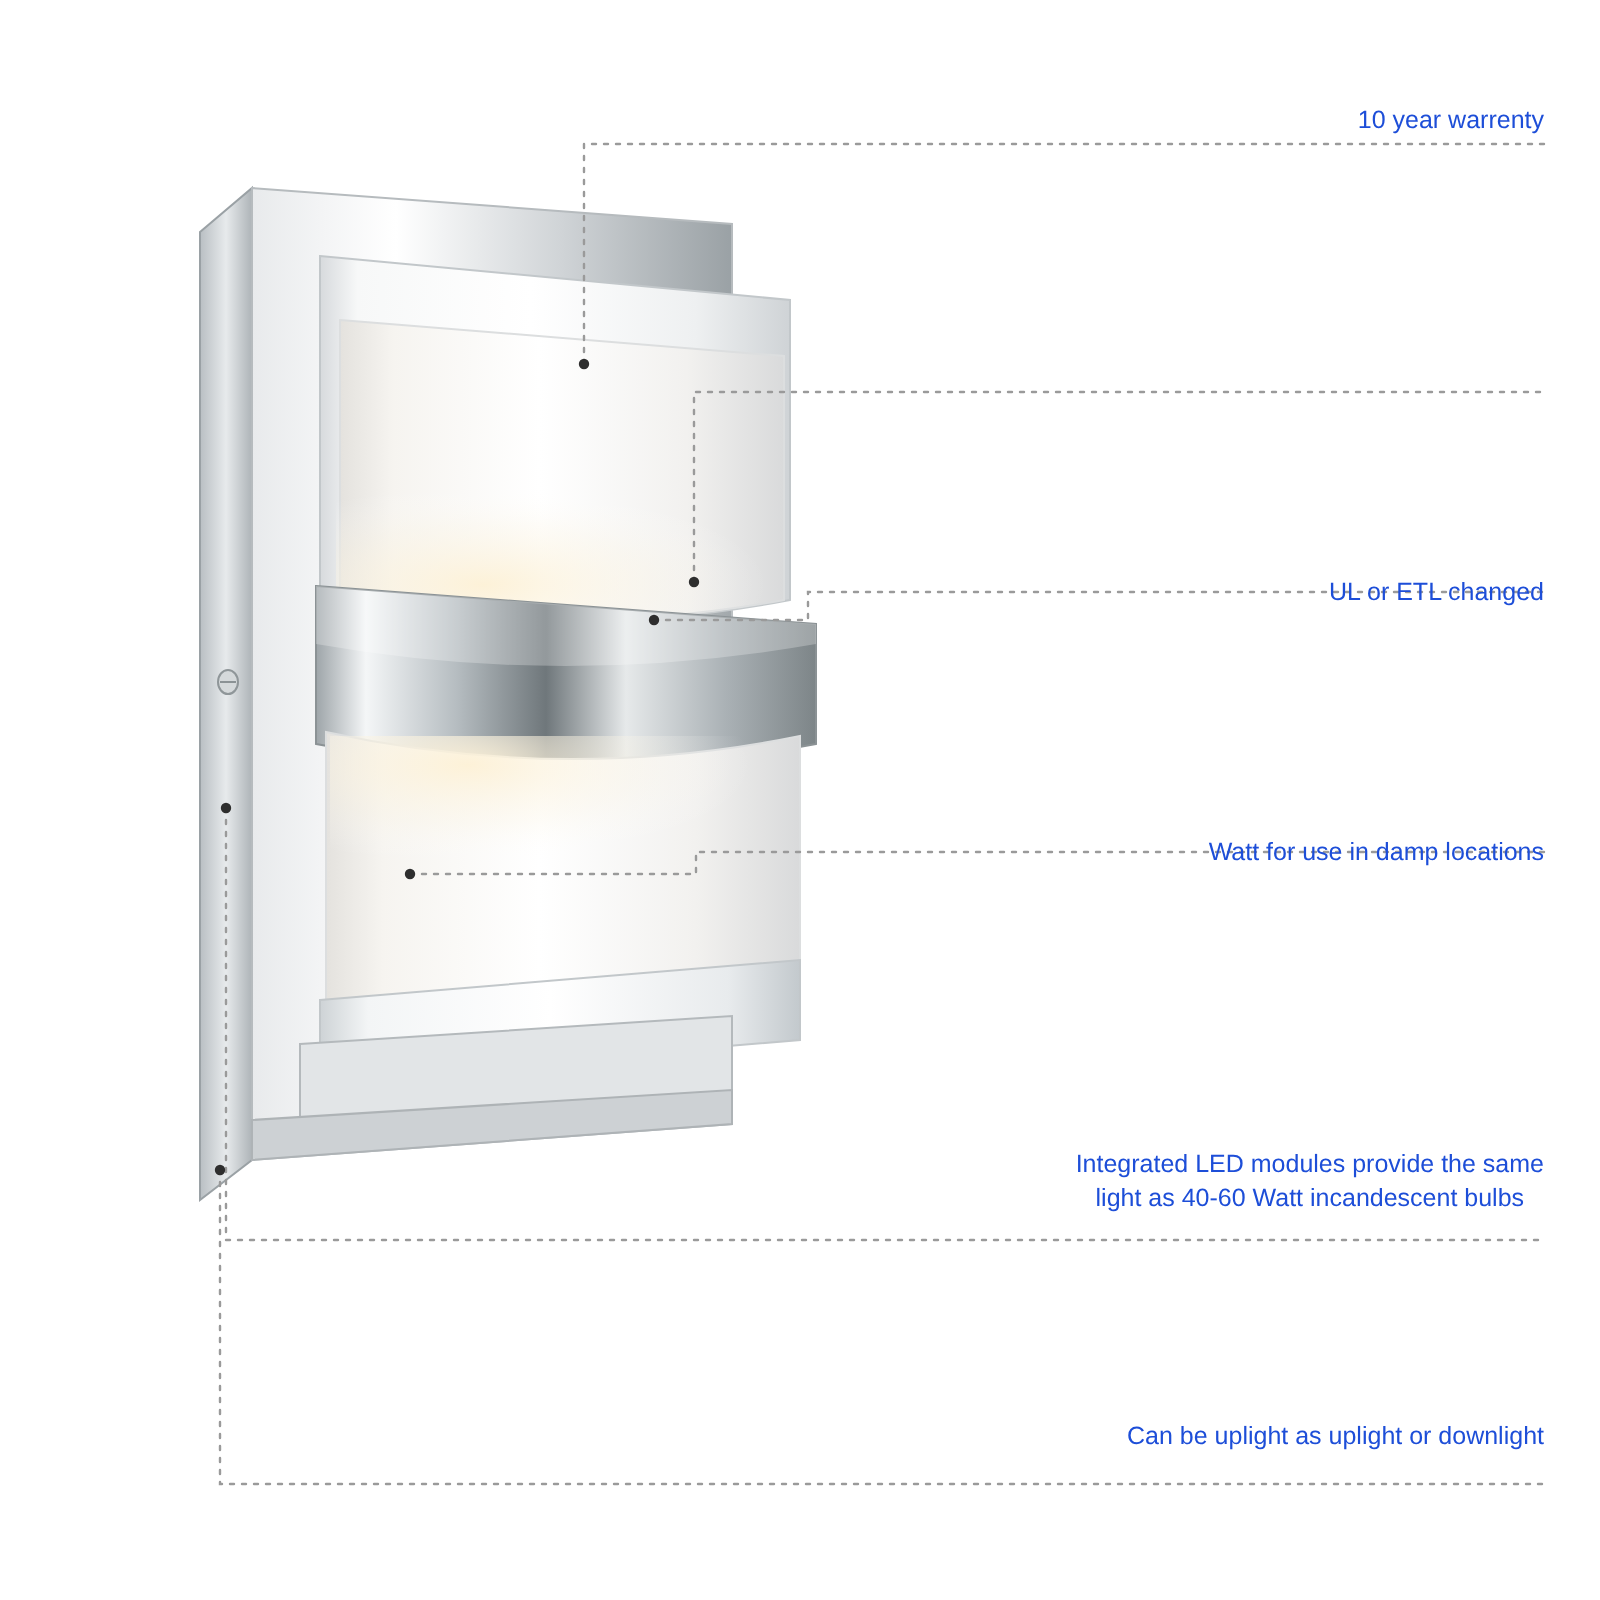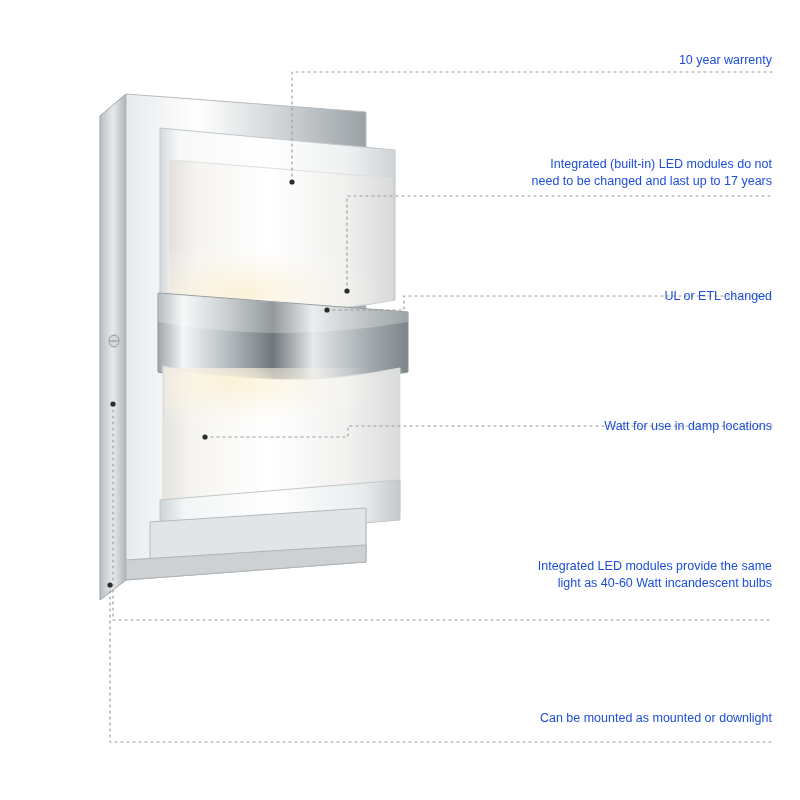--- a/index.html
+++ b/index.html
@@ -134,25 +134,23 @@
       <circle cx="347" cy="291" r="2.6"></circle>
       <circle cx="327" cy="310" r="2.6"></circle>
       <circle cx="205" cy="437" r="2.6"></circle>
       <circle cx="113" cy="404" r="2.6"></circle>
       <circle cx="110" cy="585" r="2.6"></circle>
     </g>
   </svg>
 
   <div class="callout-label" style="right:28px; top:52px;">10 year warrenty</div>
 
-  <div class="callout-label" style="right:28px; top:156px;">Integrated (built-in) LED modules do not
-need to be changed and last up to 17 years</div>
 
   <div class="callout-label" style="right:28px; top:288px;">UL or ETL changed</div>
 
   <div class="callout-label" style="right:28px; top:418px;">Watt for use in damp locations</div>
 
-  <div class="callout-label" style="right:28px; top:558px;">Integrated LED modules provide the same
+  <div class="callout-label" style="right:28px; top:574px;text-align:center;">Integrated LED modules provide the same
 light as 40-60 Watt incandescent bulbs</div>
 
-  <div class="callout-label" style="right:28px; top:710px;">Can be mounted as mounted or downlight</div>
+  <div class="callout-label" style="right:28px; top:710px;">Can be uplight as uplight or downlight</div>
 
 </div>
 
 </body></html>

